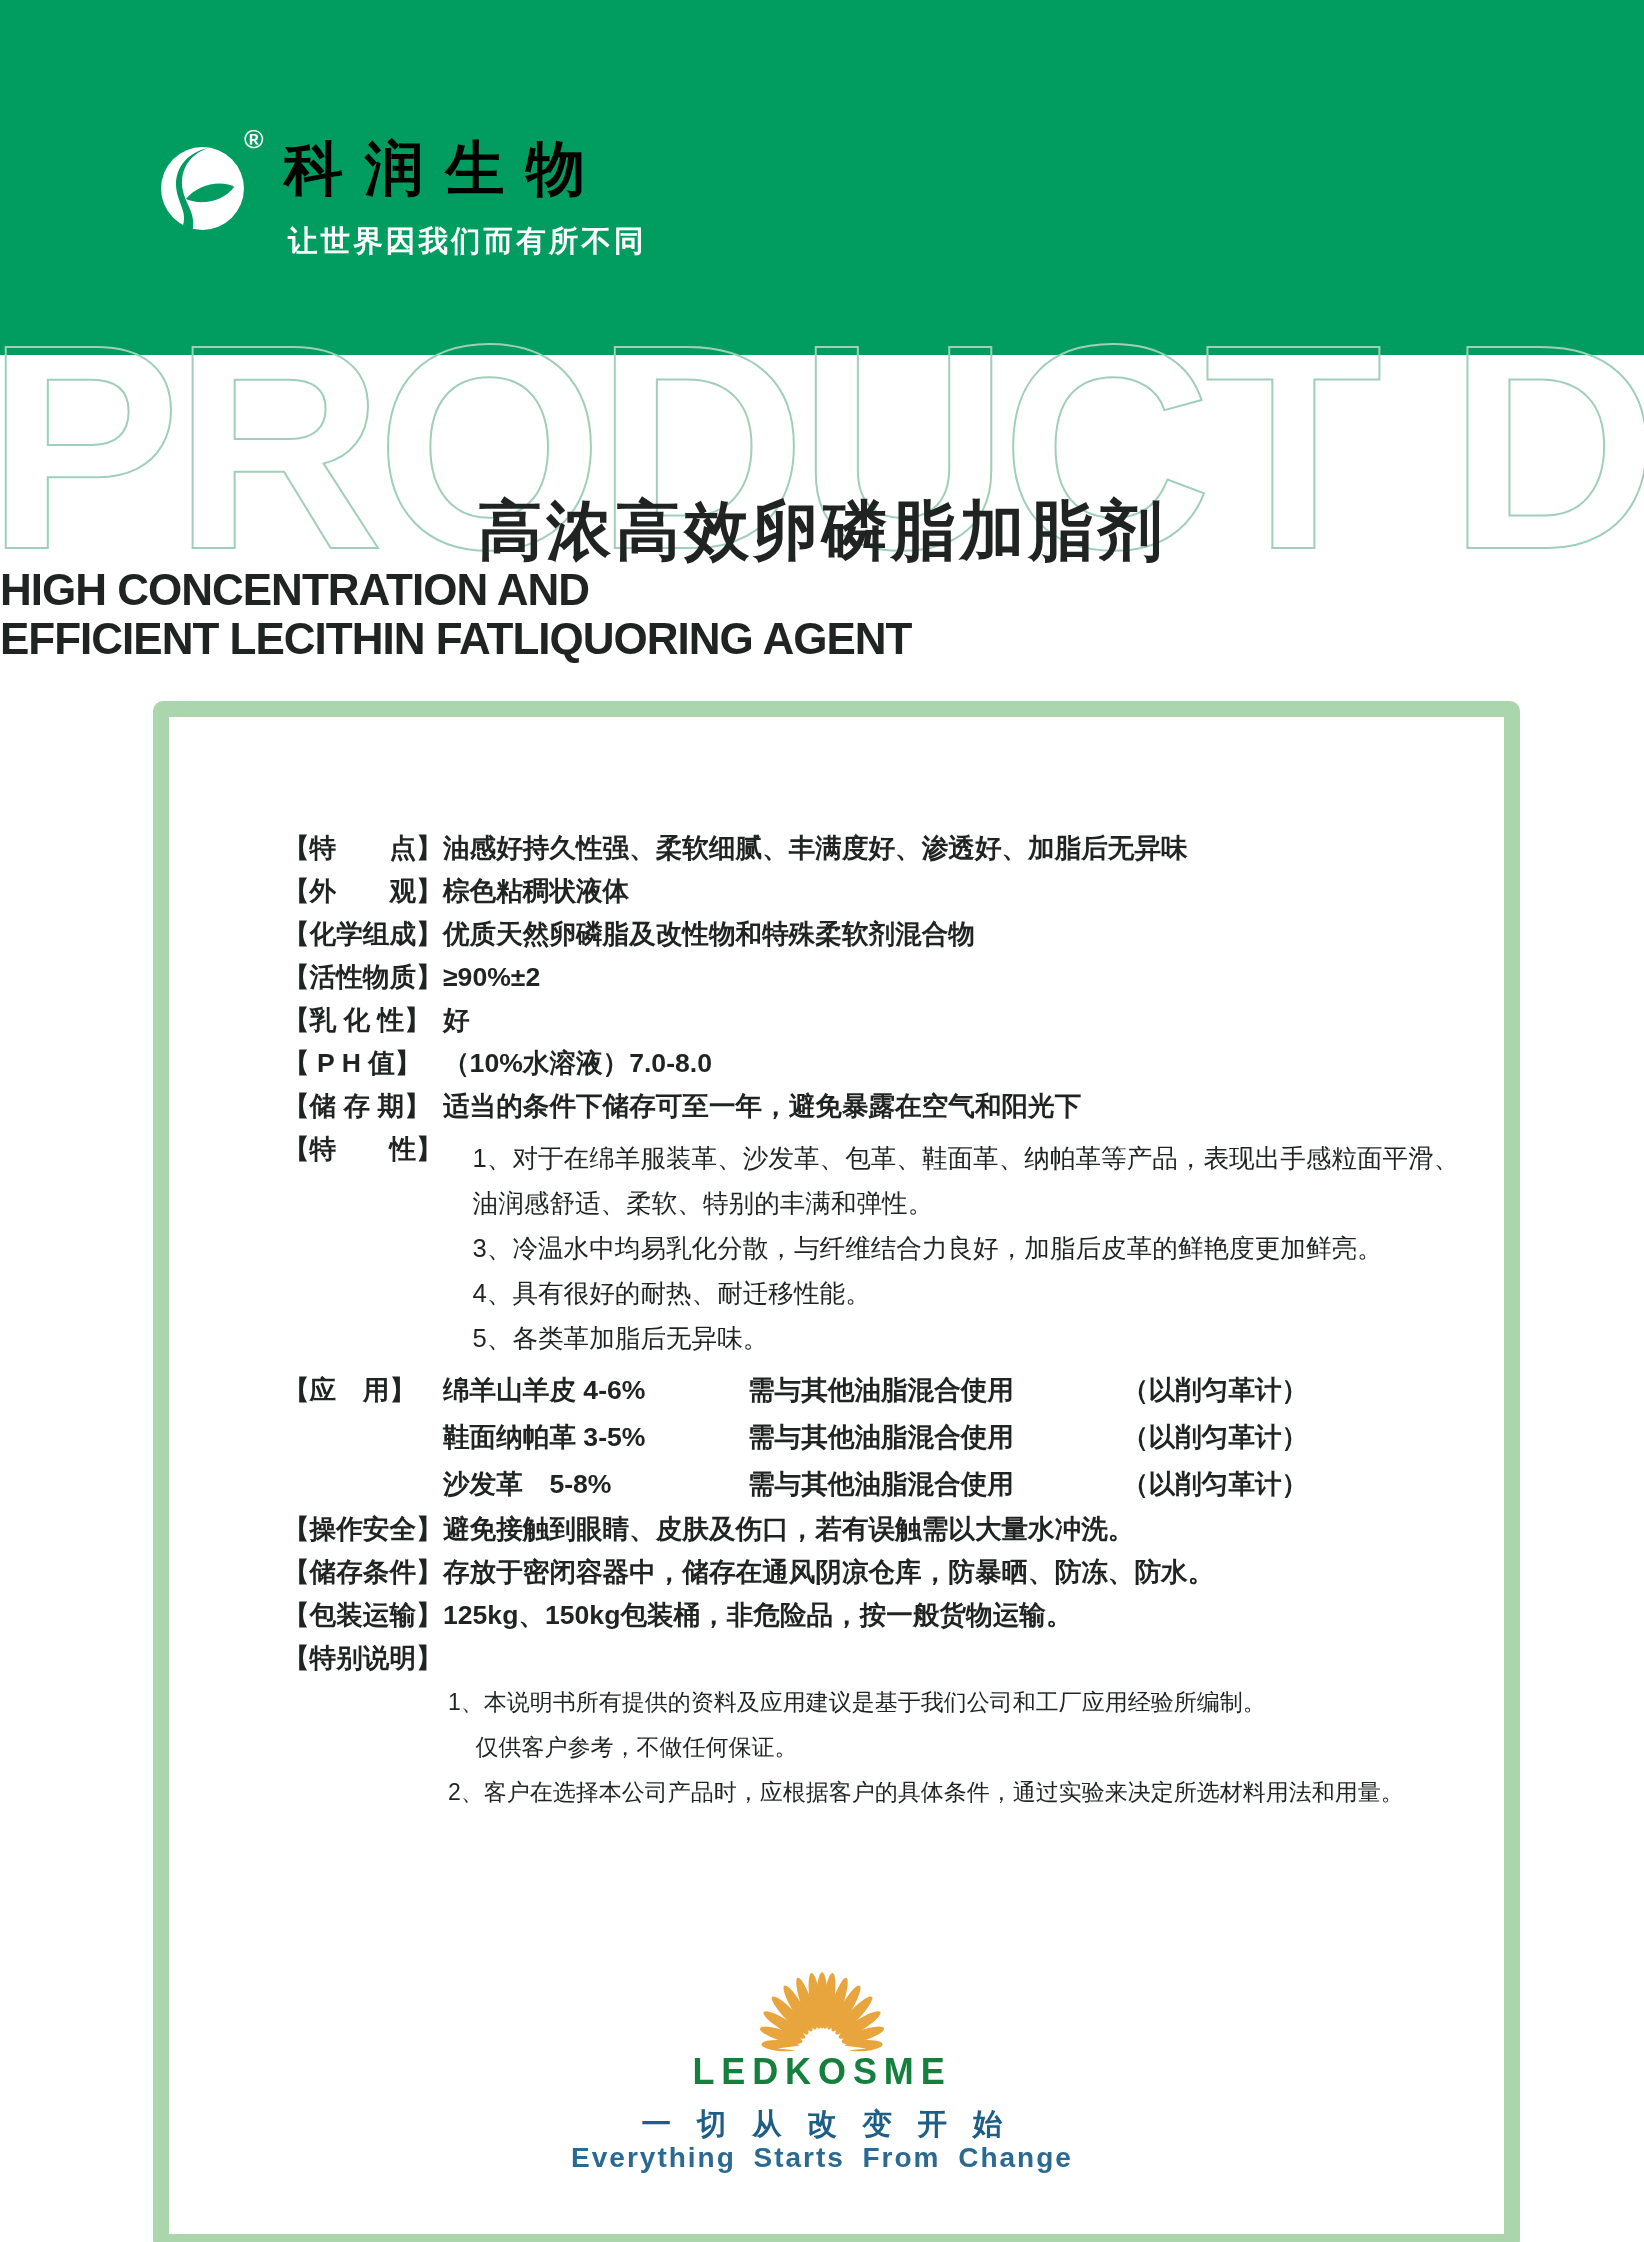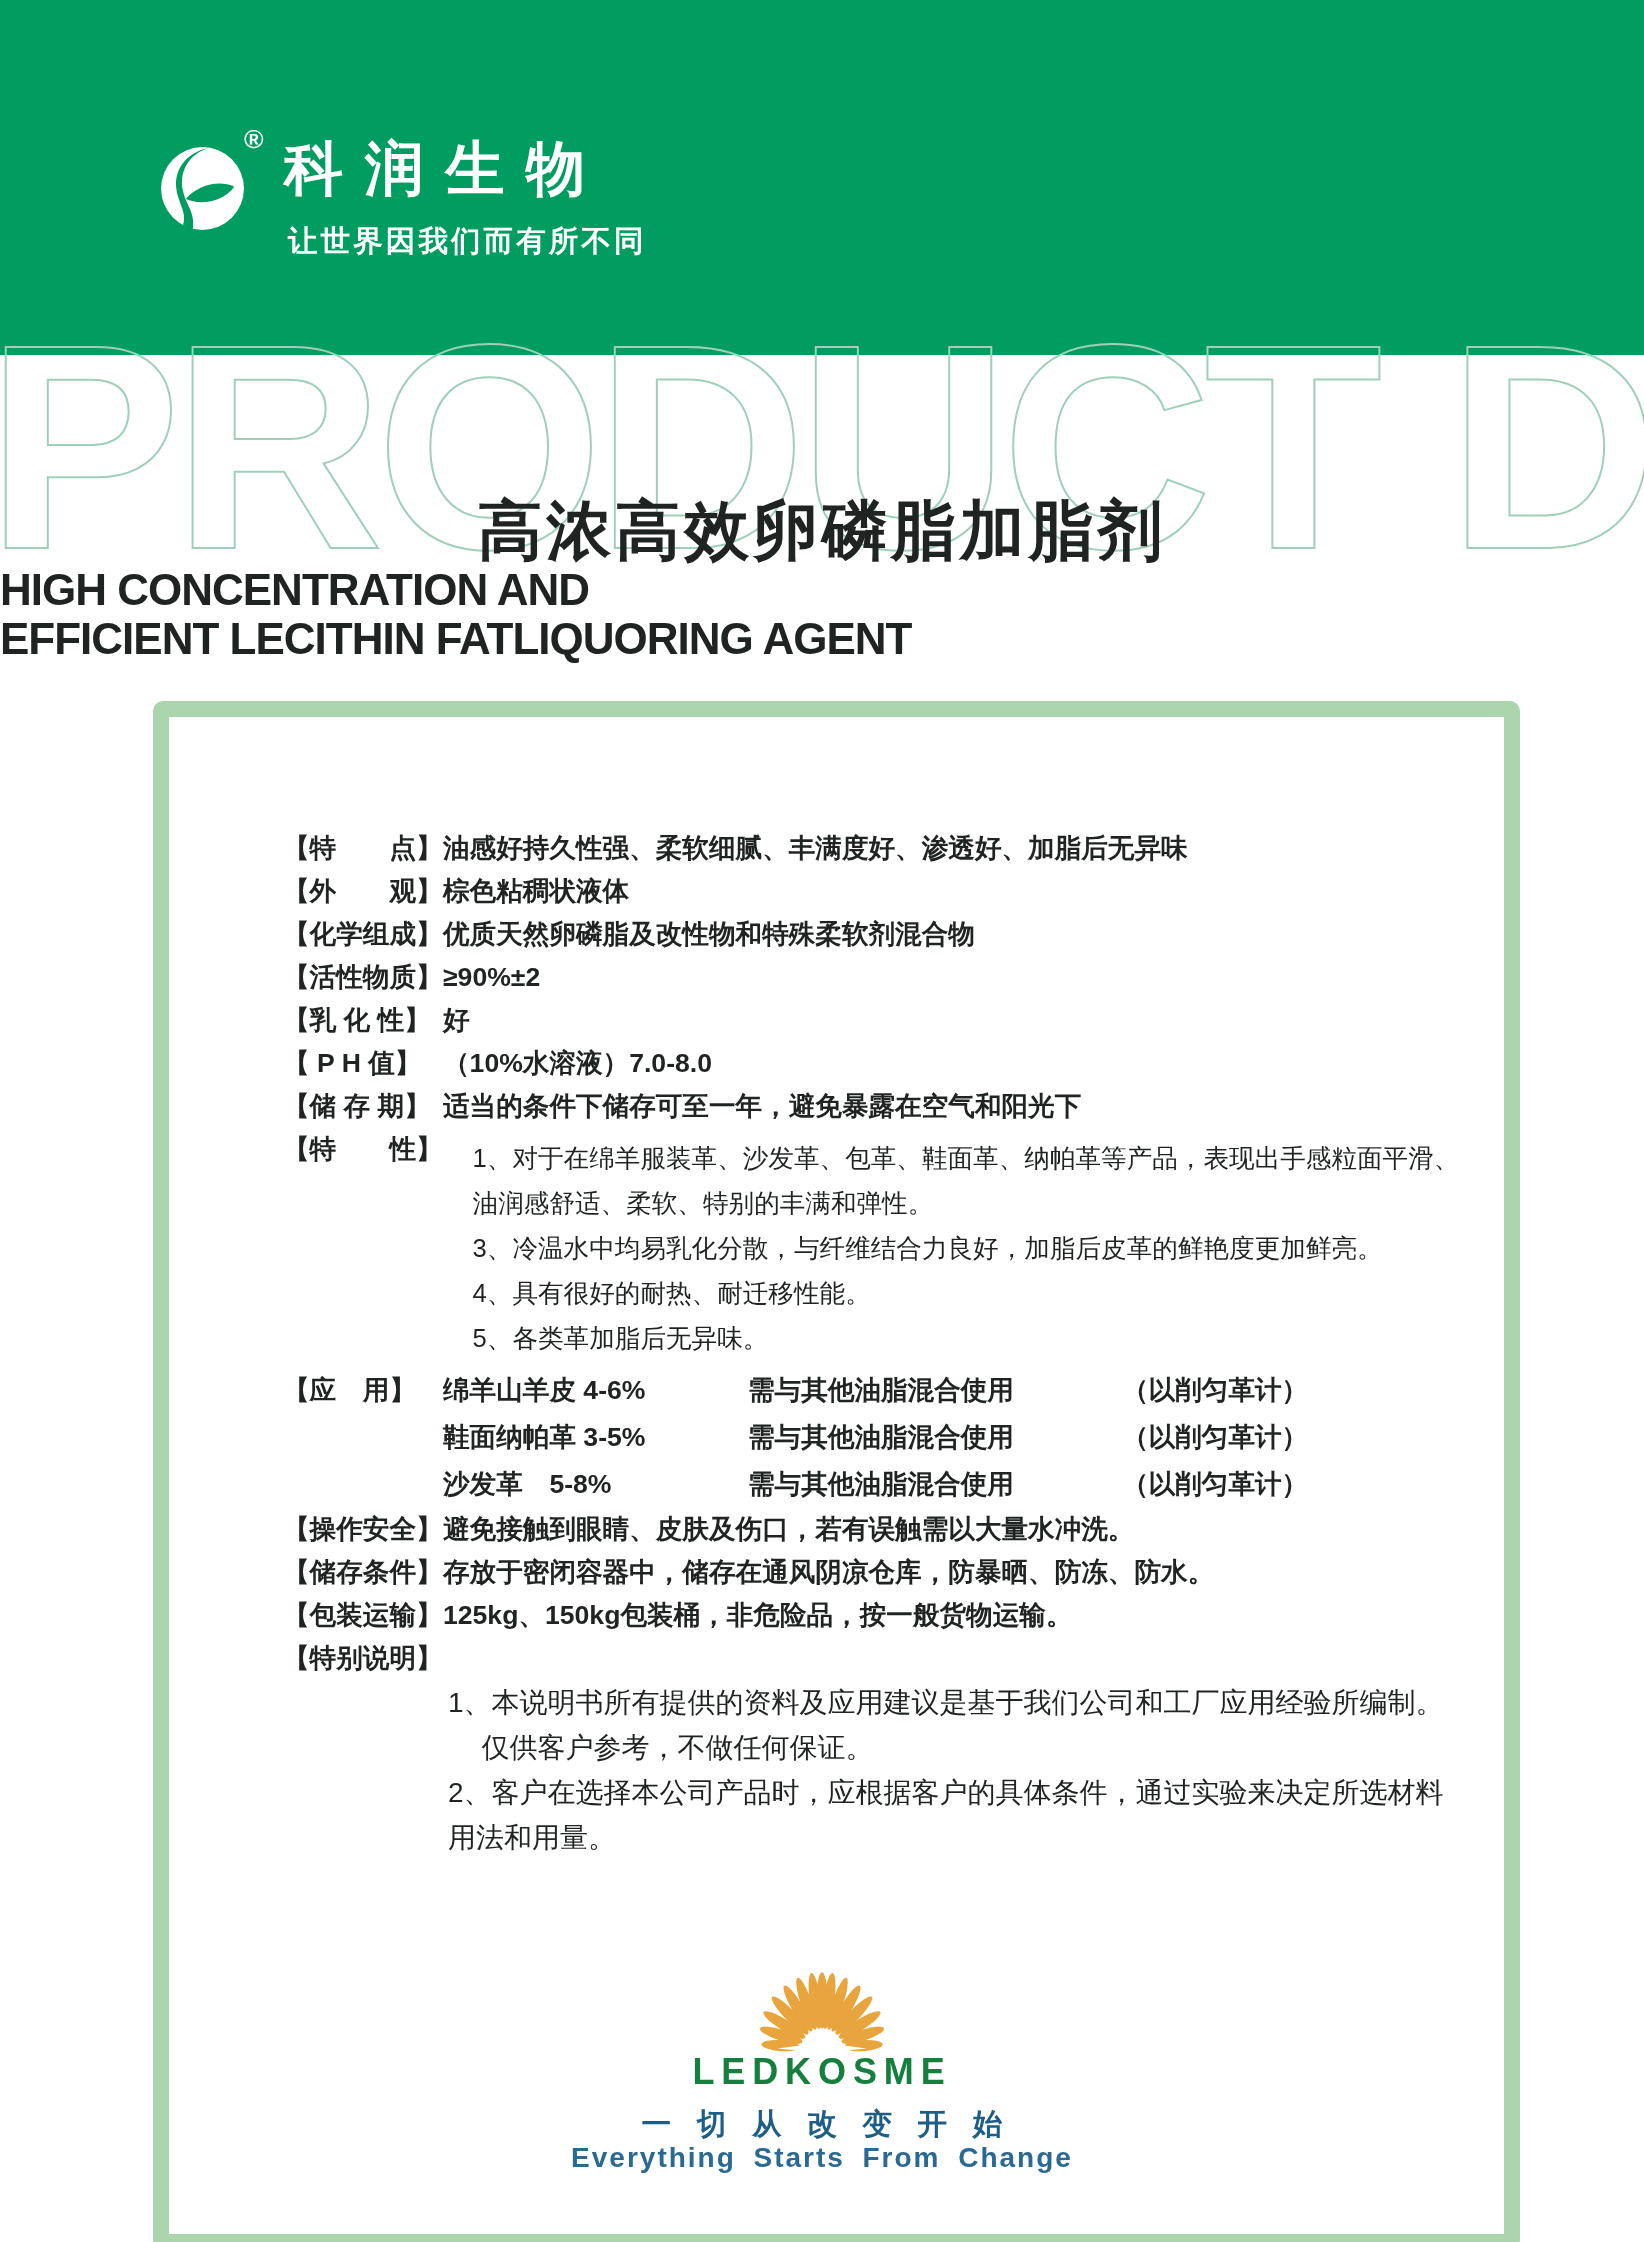--- a/index.html
+++ b/index.html
@@ -6,21 +6,21 @@
   .page {
     position:relative; width:1644px; height:2242px; background:#ffffff;
     overflow:hidden; font-family:"Liberation Sans","DejaVu Sans",sans-serif;
     color:#1f2422;
   }
 
   
   .header { position:absolute; top:0; left:0; width:1644px; height:355px; background:#019C5F; }
   .logo-svg { position:absolute; left:154px; top:140px; width:97px; height:97px; }
   .reg-mark { position:absolute; left:244px; top:124px; color:#ffffff; font-size:26.6px; font-weight:bold; }
-  .brand { position:absolute; left:284px; top:130px; color:#ffffff; font-size:59px; font-weight:bold;
+  .brand { position:absolute; left:284px; top:130px; color:#000000; font-size:59px; font-weight:bold;
            letter-spacing:21.7px; font-family:"DejaVu Serif","Liberation Serif",serif; }
   .tagline { position:absolute; left:288px; top:221px; color:#ffffff; font-size:29.6px; letter-spacing:3px; font-weight:bold; }
 
   
   .watermark {
     position:absolute; top:301px; left:-13.8px; font-size:292px; line-height:292px;
     font-weight:bold; letter-spacing:-7.9px; white-space:nowrap;
     color:transparent; -webkit-text-stroke:2px #9FCFB8; z-index:0;
   }
 
@@ -43,21 +43,21 @@
   .char-items { flex:1; padding-left:29.6px; padding-right:9.9px; margin-top:7.9px;
                 font-weight:400; font-size:25.6px; line-height:45px; }
 
   .app-block { margin-top:5.9px; }
   .app-row { line-height:47px; }
   .app-c1 { width:305px; flex:none; }
   .app-c2 { width:374px; flex:none; }
   .app-c3 { flex:1; }
 
   .special-items { margin-left:165px; margin-right:15px; font-weight:400;
-                   font-size:28px; line-height:45px; }
+                   font-size:23px; line-height:45px; }
   .special-items .indent { text-indent:1.2em; }
 
   
   .sunburst-wrap { position:absolute; top:1970px; left:0; width:1644px; text-align:center; }
   .ledkosme { position:absolute; top:2051px; left:0; width:1644px; text-align:center;
               font-size:36px; font-weight:bold; letter-spacing:6.9px; color:#15803d; }
   .slogan-cn { position:absolute; top:2104px; left:0; width:1644px; text-align:center;
                font-size:29.6px; font-weight:bold; letter-spacing:25.6px; text-indent:25.6px; color:#1D5E86; }
   .slogan-en { position:absolute; top:2142px; left:0; width:1644px; text-align:center;
                font-size:28px; font-weight:bold; letter-spacing:2px; word-spacing:7.9px; color:#2A6A92; }

